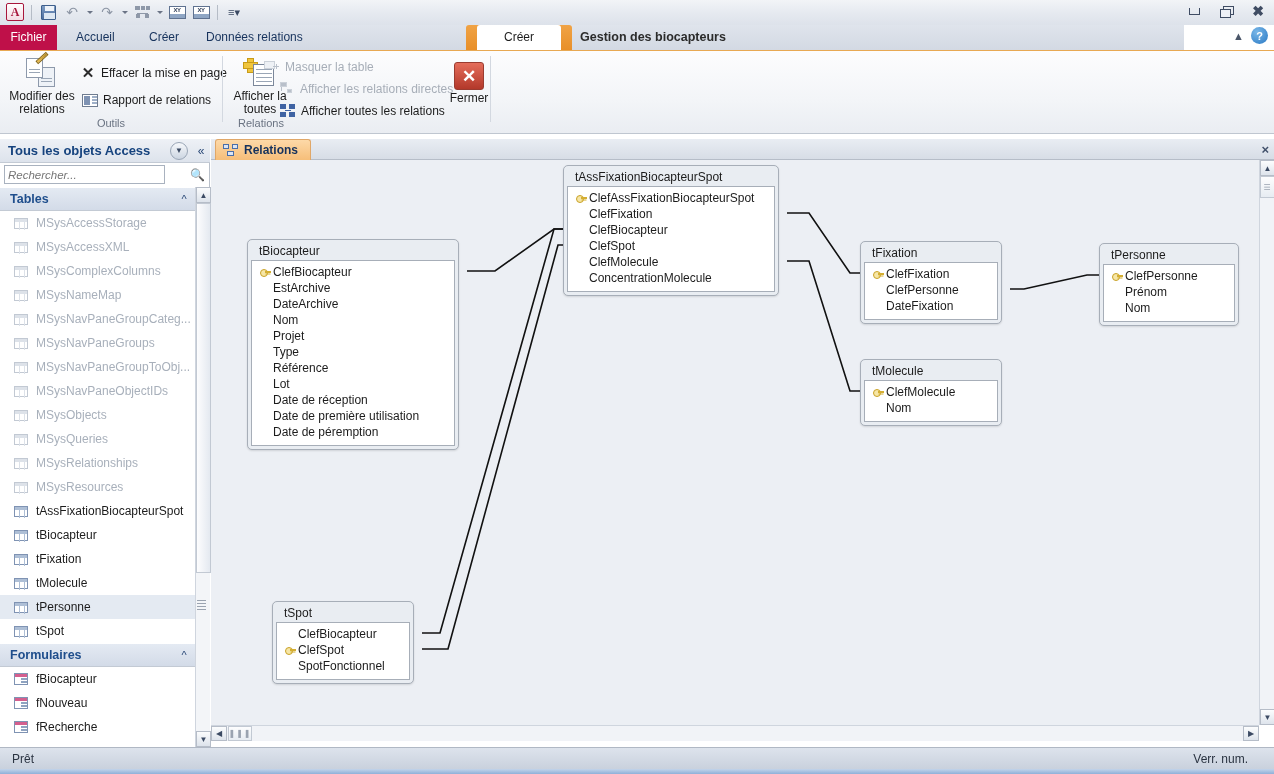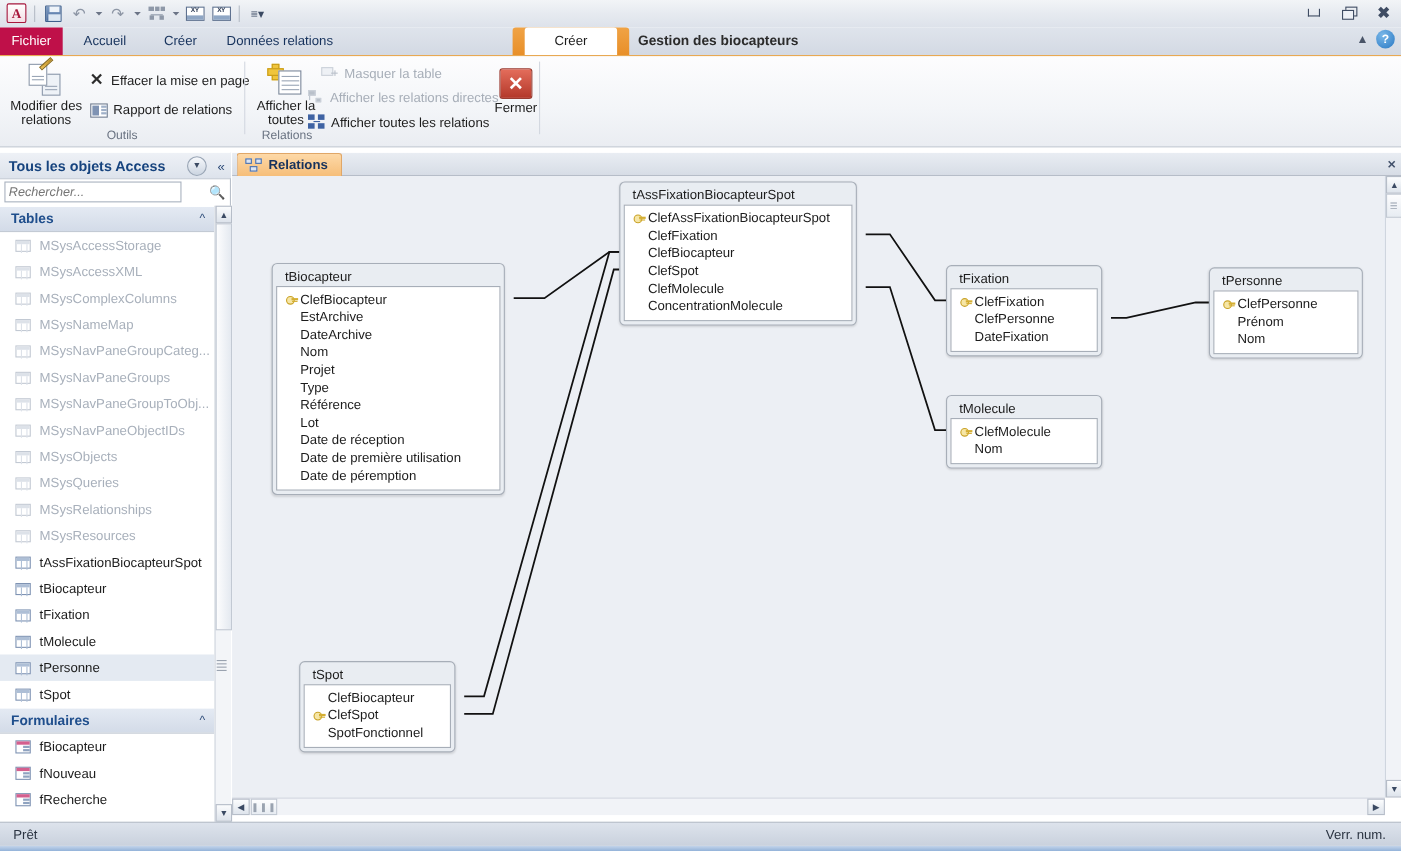--- a/index.html
+++ b/index.html
@@ -41,21 +41,21 @@
   .wintools { position:absolute; right:6px; top:2px; display:flex; gap:12px; align-items:center;}
   .wbtn { width:20px;height:18px;display:flex;align-items:center;justify-content:center;color:#3f4c63;cursor:pointer;}
   .wmin{width:11px;height:7px;border:1px solid #3f4c63;border-top:none;}
   .wres{position:relative;width:12px;height:10px;}
   .wres::before{content:"";position:absolute;left:3px;top:0;width:9px;height:7px;border:1px solid #3f4c63;}
   .wres::after{content:"";position:absolute;left:0;top:3px;width:9px;height:7px;border:1px solid #3f4c63;background:#eef1f6;}
   .wcls{font-size:14px;line-height:1;color:#3f4c63;font-weight:bold;}
 
   
   .tabsrow {
-    position:absolute;left:0;top:25px;width:1274px;height:25px;
+    position:absolute;left:0;top:25px;width:1184px;height:25px;
     background:linear-gradient(to bottom,#dfe4ec,#d3d9e3);
   }
   .tab {
     position:absolute; top:0; height:25px; line-height:25px;
     padding:0 14px; font-size:12px; color:#16325c; cursor:pointer; white-space:nowrap;
   }
   .tab.fichier { background:#bf1049; color:#fff; left:0; width:57px; text-align:center; padding:0; }
   .tab.active { background:#fff; color:#1c1c1c; border-radius:3px 3px 0 0;}
   .ctxhead {
     position:absolute; top:0; height:25px; line-height:25px;
@@ -159,21 +159,21 @@
   .tbox .hd{height:17px;line-height:17px;padding-left:8px;font-size:12px;color:#1c1c1c;}
   .tbox .fl{background:#fff;border:1px solid #a7aeb8;padding:3px 0 5px 0;}
   .frow{height:16px;display:flex;align-items:center;font-size:12px;color:#1c1c1c;padding-left:6px;}
   .frow .kslot{width:15px;flex:none;display:flex;align-items:center;justify-content:center;}
   .keyic{width:11px;height:9px;position:relative;}
   .keyic::before{content:"";position:absolute;left:0;top:1px;width:6px;height:6px;border:1.5px solid #c9a227;border-radius:50%;background:#f6e6a6;}
   .keyic::after{content:"";position:absolute;left:5px;top:3.5px;width:6px;height:2px;background:#d4ae32;box-shadow:0 2px 0 -0.5px #d4ae32;}
 
   .status{position:absolute;left:0;top:747px;width:1274px;height:22px;background:linear-gradient(to bottom,#dde3ec,#c9d1dd);border-top:1px solid #b0b8c4;display:flex;align-items:center;}
   .status .s-left{padding-left:12px;font-size:12px;color:#2b3442;}
-  .status .s-right{margin-left:auto;padding-right:14px;font-size:12px;color:#2b3442;}
+  .status .s-right{margin-left:auto;padding-right:26px;font-size:12px;color:#2b3442;}
   .taskbar{position:absolute;left:0;top:769px;width:1274px;height:5px;background:linear-gradient(to bottom,#c3d4ea,#8fb0d8);}
 </style>
 </head>
 <body>
 
 <div id="app">
 
   <div class="titlebar">
     <div class="qat">
       <div class="qat-icon">
@@ -283,21 +283,21 @@
           <div class="plus"></div>
           <div class="tb">
               <i style="top:4px;"></i>
               <i style="top:8px;"></i>
               <i style="top:12px;"></i>
               <i style="top:16px;"></i>
             </div>
         </div>
         <div class="lbl">Afficher la toutes</div>
       </div>
-      <div class="smallitem disabled" style="left:68px;top:8px;">
+      <div class="smallitem disabled" style="left:40px;top:8px;">
         <span class="ic-hide">
           <i style="left:0;top:0;width:11px;height:8px;border:1px solid #cbd1d9;background:#eef1f5;"></i>
           <i style="left:9px;top:5px;width:6px;height:1px;"></i>
           <i style="left:12px;top:3px;width:1px;height:5px;"></i>
         </span>
         <span>Masquer la table</span>
       </div>
       <div class="smallitem disabled" style="left:56px;top:30px;">
         <span class="ic-direct">
           <i style="left:0;top:0;width:7px;height:5px;border:1px solid #cbd1d9;"></i>

